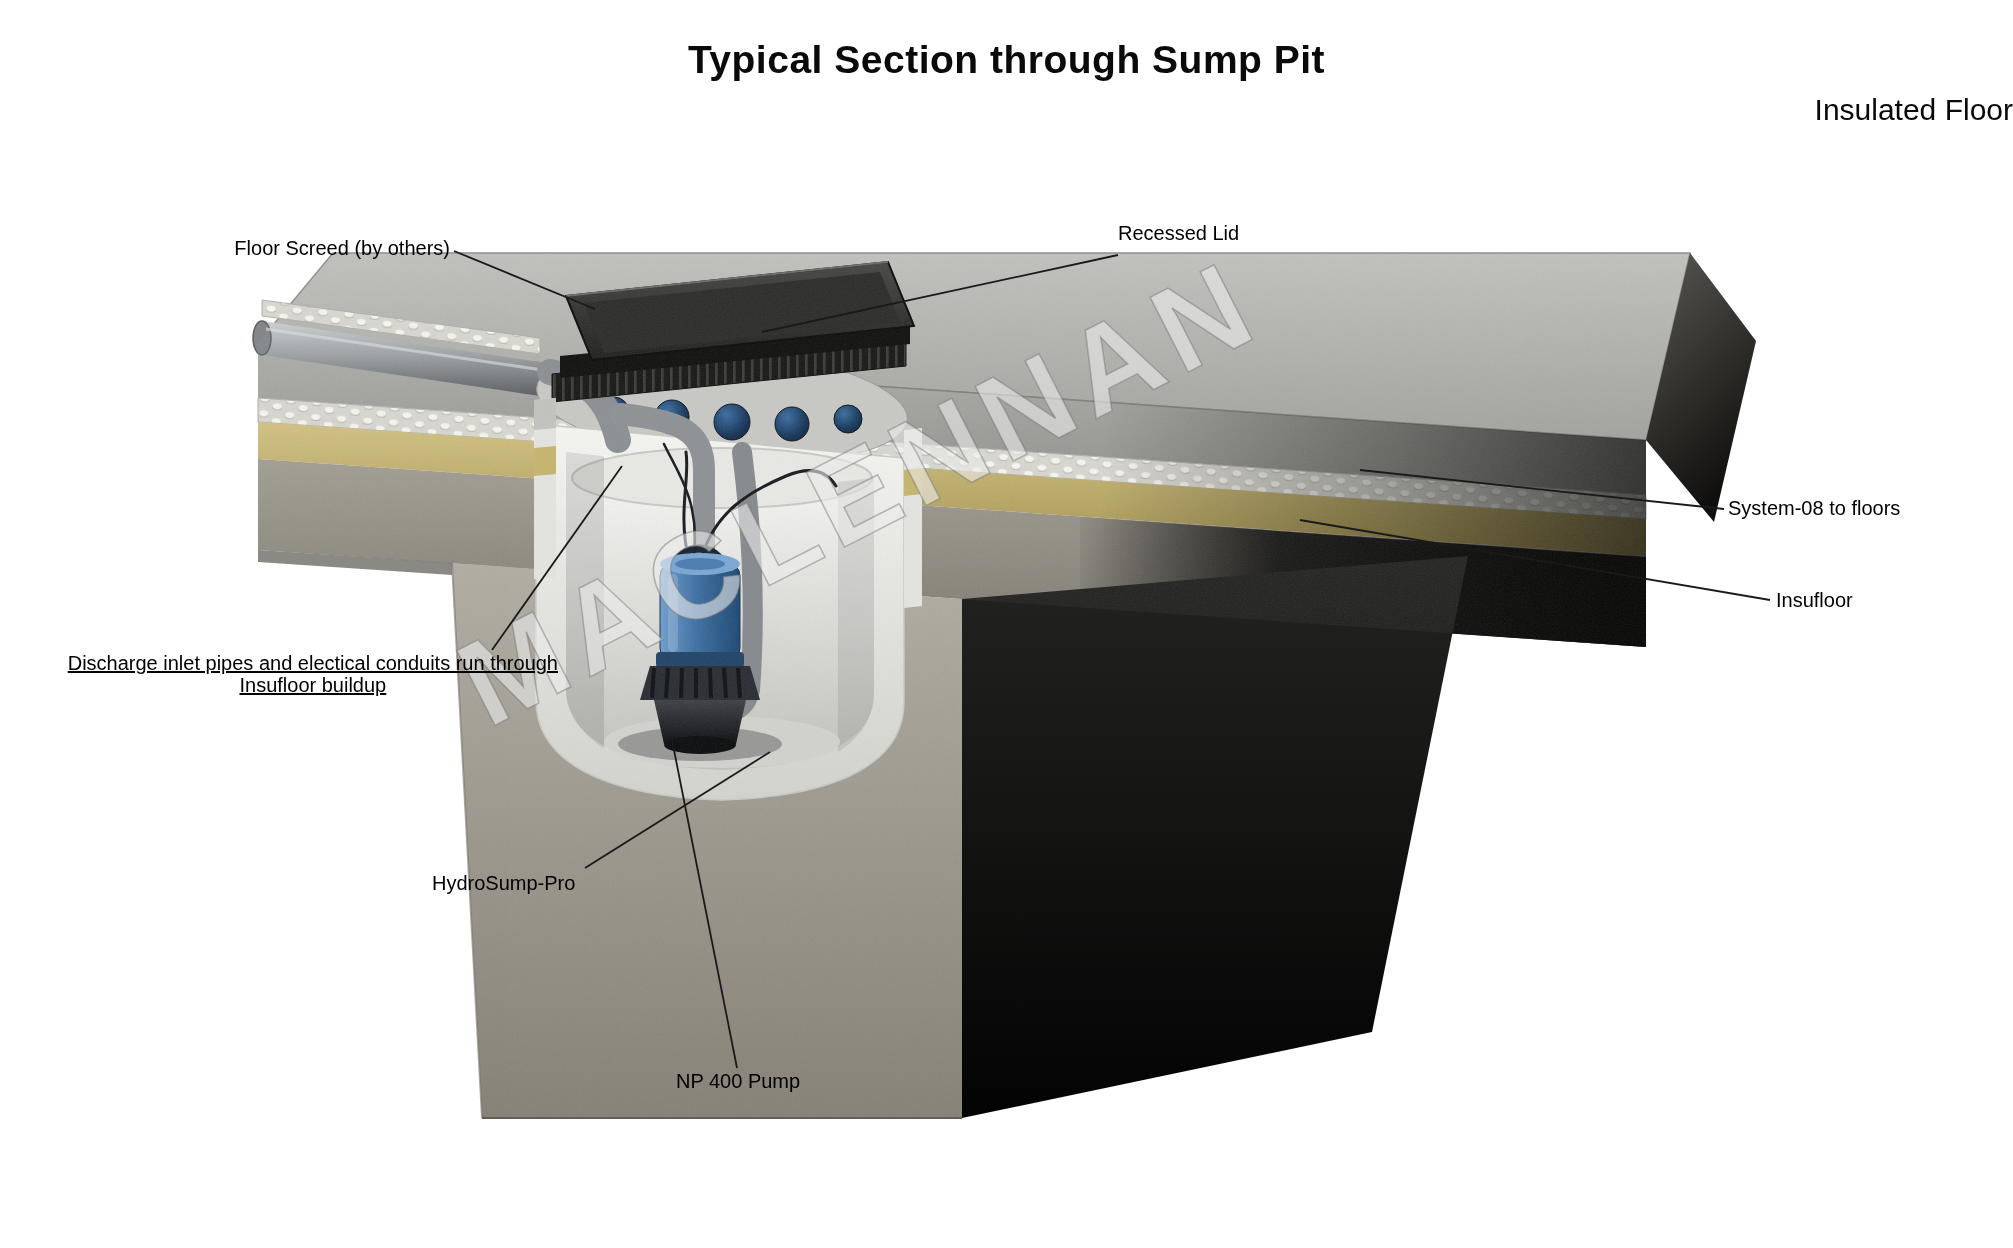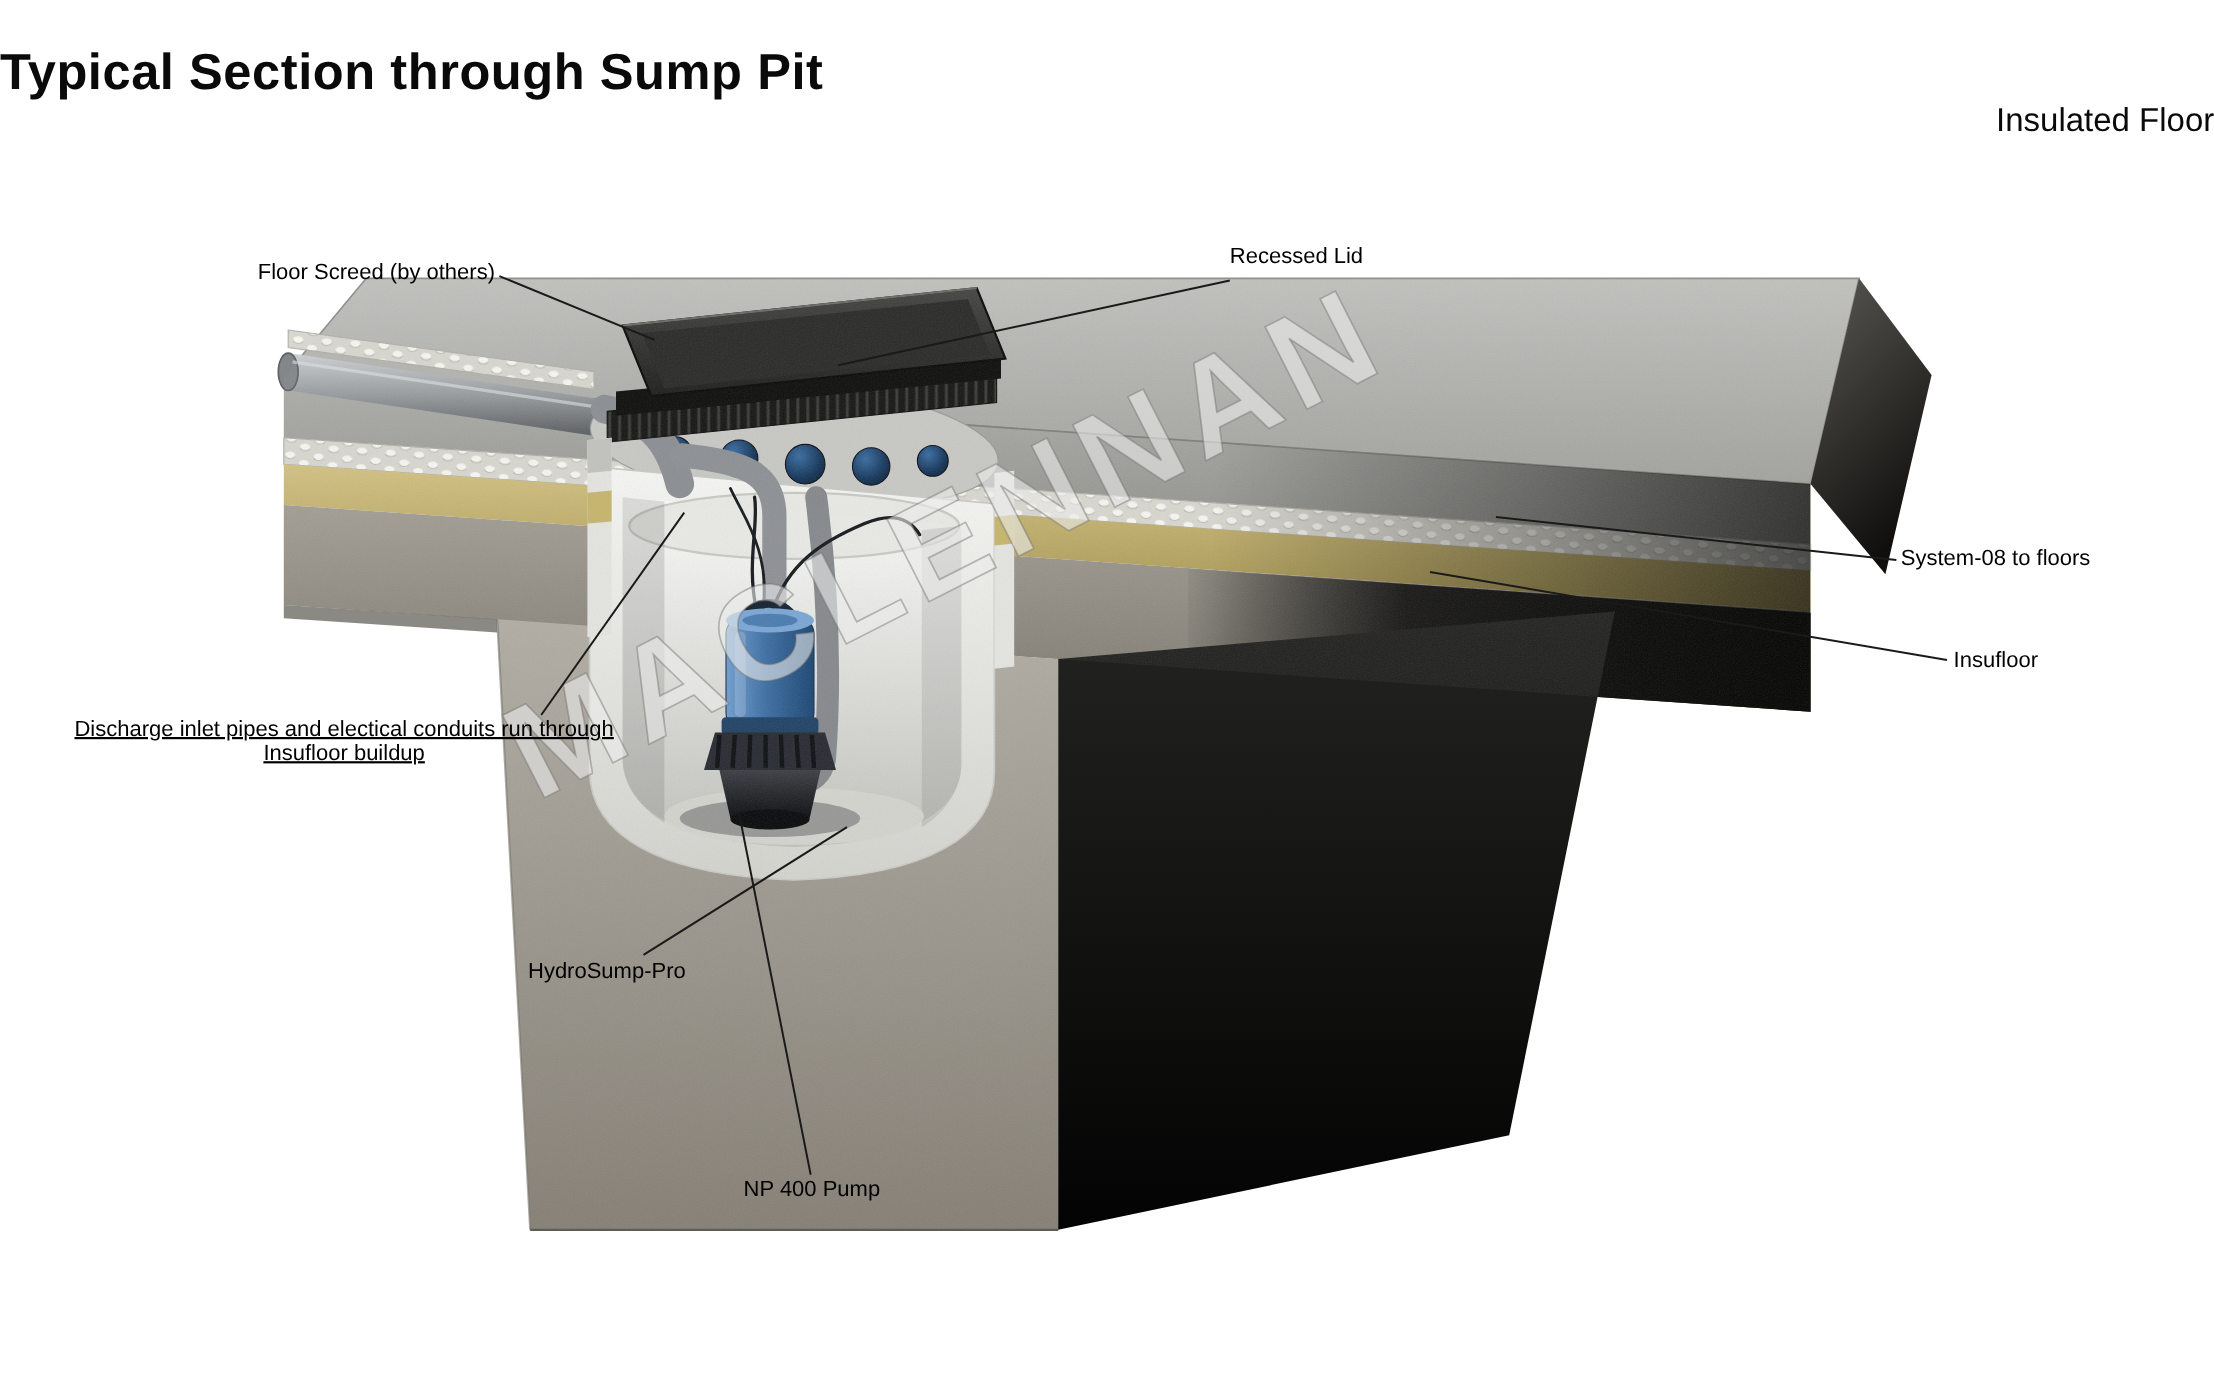--- a/index.html
+++ b/index.html
@@ -1,22 +1,22 @@
 <!DOCTYPE html>
 <html style="--title_text: #0a0a0a; --label_text: #000000; --leader_line: #1a1a1a; --screed_top: #b3b3b0; --membrane_white: #f6f6f2; --insufloor_yellow: #c3b26b; --concrete_grey: #98948a; --shadow_black: #070706; --lid_black: #222220; --pump_blue: #3c6ea3; --pipe_grey: #969a9d; --liner_white: #efefec;"><head>
 <meta charset="utf-8">
 <style>
   html,body{margin:0;padding:0;background:#ffffff;}
   .canvas{
     position:relative;width:2013px;height:1248px;background:#fff;
     font-family:"Liberation Sans",sans-serif;overflow:hidden;
   }
   .title{
-    position:absolute;top:38px;left:0;width:100%;text-align:left;
-    font-size:46px;font-weight:bold;color:var(--title_text,#0a0a0a);letter-spacing:.5px;
+    position:absolute;top:38px;left:0;width:100%;text-align:center;
+    font-size:39px;font-weight:bold;color:var(--title_text,#0a0a0a);letter-spacing:.5px;
   }
   .subtitle{
     position:absolute;top:93px;left:0;width:100%;text-align:right;
     font-size:30px;font-weight:400;color:var(--title_text,#111);
   }
   .callout{
     position:absolute;font-size:20px;line-height:22px;color:var(--label_text,#000);
     white-space:nowrap;z-index:3;
   }
   .callout.ra{text-align:center;}
@@ -243,17 +243,17 @@
 
   <div class="callout" style="left:1728px;top:497px;">System-08 to floors</div>
 
   <div class="callout" style="left:1776px;top:589px;">Insufloor</div>
 
   <div class="callout ra" style="right:1455px;top:652px;text-decoration:underline;">
     <div>Discharge inlet pipes  and electical conduits run through</div>
     <div>Insufloor buildup</div>
   </div>
 
-  <div class="callout" style="left:432px;top:872px;margin-left:48px;">HydroSump-Pro</div>
+  <div class="callout" style="left:432px;top:872px;">HydroSump-Pro</div>
 
   <div class="callout" style="left:676px;top:1070px;">NP 400 Pump</div>
 
 </div>
 
 </body></html>

